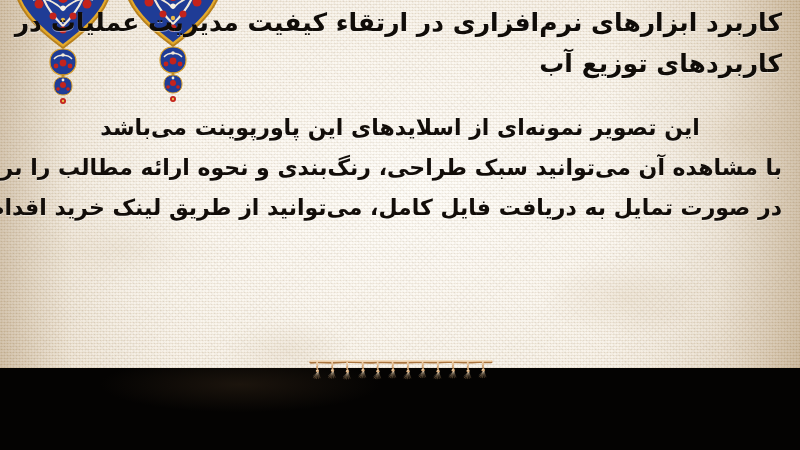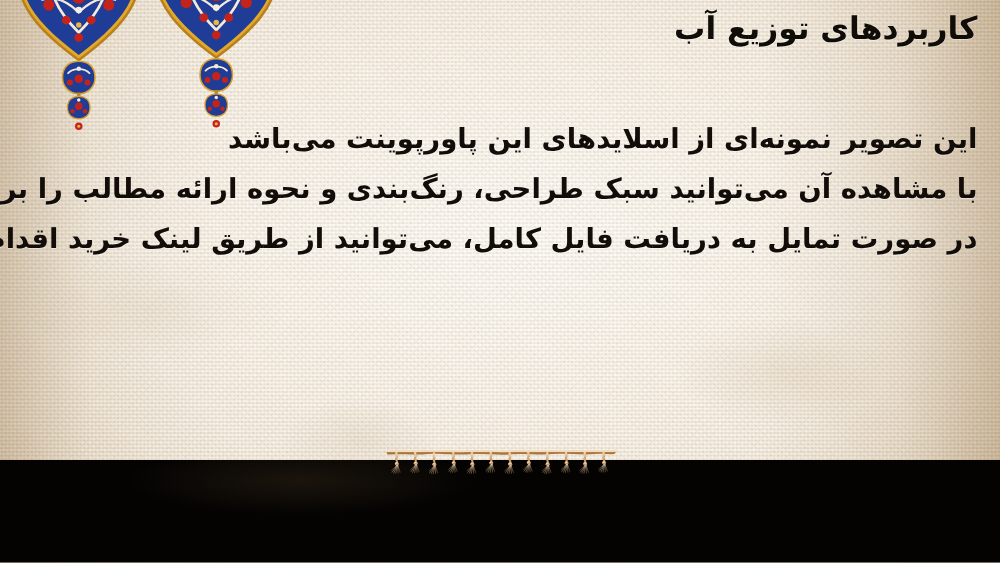--- a/index.html
+++ b/index.html
@@ -95,24 +95,24 @@
     color: #100c08;
     font-size: 25px;
     font-weight: 700;
     line-height: 41px;
     letter-spacing: .2px;
     text-shadow: 0 1px 0 rgba(255,255,255,.45);
     white-space: nowrap;
   }
   .body-block {
     position: absolute;
-    top: 92px;
+    top: 108px;
     right: 18px;
     width: 764px;
-    text-align: right;
+    text-align: center;
     direction: rtl;
   }
   .body-line {
     color: #120d09;
     font-size: 22px;
     font-weight: 600;
     line-height: 40px;
     letter-spacing: .1px;
     text-shadow: 0 1px 0 rgba(255,255,255,.40);
     white-space: nowrap;
@@ -240,20 +240,21 @@
       </g>
       <g transform="translate(173,60)">
         <use href="#pendant"></use>
       </g>
     </svg>
   </div>
 
   <div class="text-layer">
 
     <div class="title-block">
+      <div class="title-line">کاربرد ابزارهای نرم‌افزاری در ارتقاء کیفیت مدیریت عملیات در</div>
       <div class="title-line">کاربرد‌های توزیع آب</div>
     </div>
 
     <div class="body-block">
       <div class="body-line">این تصویر نمونه‌ای از اسلایدهای این پاورپوینت می‌باشد</div>
       <div class="body-line">با مشاهده آن می‌توانید سبک طراحی، رنگ‌بندی و نحوه ارائه مطالب را بررسی نمایید</div>
       <div class="body-line">در صورت تمایل به دریافت فایل کامل، می‌توانید از طریق لینک خرید اقدام فرمایید</div>
     </div>
 
   </div>

